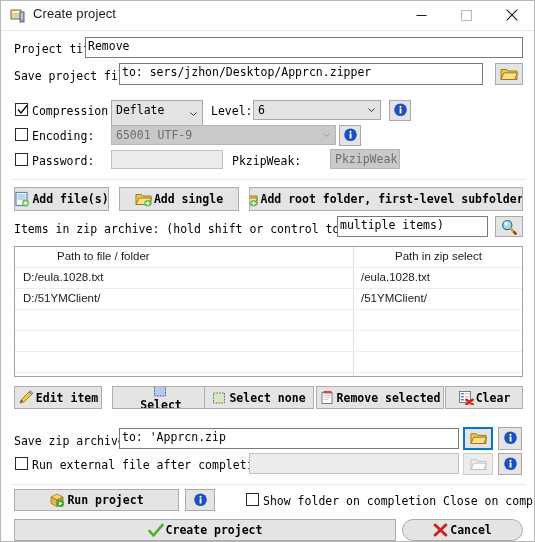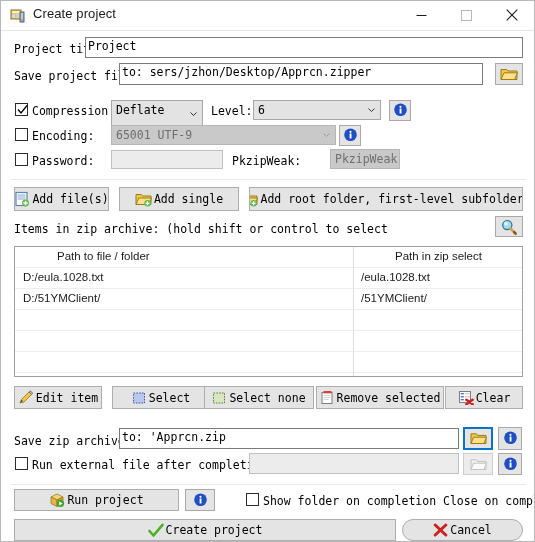--- a/index.html
+++ b/index.html
@@ -114,20 +114,21 @@
     background: #e4e4e4;
     border: 1px solid #adadad;
     font-family: "DejaVu Sans Mono", monospace;
     font-size: 11.5px;
     color: #000;
     display: flex;
     align-items: center;
     justify-content: center;
     white-space: nowrap;
     overflow: hidden;
+    font-weight: bold;
   }
   .btn .ico { flex: 0 0 auto; margin-right: 2px; display: block; }
   .chk {
     position: absolute;
     width: 13px; height: 13px;
     box-sizing: border-box;
     background: #ffffff;
     border: 1px solid #2b2b2b;
   }
   .chk .tick {
@@ -231,21 +232,21 @@
     </div>
     <div class="winbtn" id="btn-close">
       <svg width="12" height="12" viewBox="0 0 12 12">
         <line x1="0.7" y1="0.7" x2="11.3" y2="11.3" stroke="#1a1a1a" stroke-width="1.1"></line>
         <line x1="11.3" y1="0.7" x2="0.7" y2="11.3" stroke="#1a1a1a" stroke-width="1.1"></line>
       </svg>
     </div>
   </div>
 
   <span class="lbl" style="left:13px; top:41px;">Project title:</span>
-  <div class="tin" style="left:84px; top:36px; width:438px; height:21px;">Project</div>
+  <div class="tin" style="left:84px; top:36px; width:438px; height:21px;">Remove</div>
 
   <span class="lbl" style="left:13px; top:68px;">Save project file to:</span>
   <div class="tin" style="left:118px; top:62px; width:364px; height:22px;">to: sers/jzhon/Desktop/Apprcn.zipper</div>
   <div class="fbtn" style="left:494px; top:62px; width:28px; height:22px;">
     <svg width="18" height="14" viewBox="0 0 18 14">
       <path d="M1 2.5 L1 12.5 L17 12.5 L17 4 L8 4 L6.7 2.5 Z" fill="#f4c842" stroke="#9b7c18" stroke-width="1"></path>
       <path d="M1 12.5 L4 5.8 L17.5 5.8 L14.6 12.5 Z" fill="#ffe08a" stroke="#9b7c18" stroke-width="1"></path>
     </svg>
   </div>
 
@@ -334,20 +335,21 @@
       <path d="M1 2.5 L1 12.5 L16 12.5 L16 4 L7.5 4 L6.3 2.5 Z" fill="#f4c842" stroke="#9b7c18" stroke-width="1"></path>
       <path d="M1 12.5 L3.8 6 L16.5 6 L13.8 12.5 Z" fill="#ffe08a" stroke="#9b7c18" stroke-width="1"></path>
       <circle cx="12.6" cy="11.3" r="3.3" fill="#5fba4a"></circle>
       <rect x="11.9" y="9.3" width="1.4" height="4" fill="#ffffff"></rect>
       <rect x="10.6" y="10.6" width="4" height="1.4" fill="#ffffff"></rect>
     </svg>
     <span>Add root folder, first-level subfolders</span>
   </div>
 
   <span class="lbl" style="left:13px; top:221px;">Items in zip archive: (hold shift or control to select</span>
+  <div class="tin" style="left:336px; top:215px; width:151px; height:21px;">multiple items)</div>
   <div class="fbtn" style="left:494px; top:215px; width:28px; height:21px;">
     <svg width="16" height="16" viewBox="0 0 16 16">
       <circle cx="6.3" cy="6.1" r="4.6" fill="#9fdcf2" stroke="#2c6e8a" stroke-width="1.2"></circle>
       <circle cx="5.0" cy="4.8" r="1.8" fill="#e4f6fd"></circle>
       <line x1="9.6" y1="9.5" x2="14.3" y2="14.3" stroke="#d0a24a" stroke-width="2.6" stroke-linecap="round"></line>
       <line x1="13.2" y1="13.2" x2="14.6" y2="14.6" stroke="#7b5a1c" stroke-width="2.6" stroke-linecap="round"></line>
     </svg>
   </div>
 
   <div id="list">
@@ -376,21 +378,21 @@
 
   <div class="btn" style="left:13px; top:385px; width:88px; height:23px;">
     <svg class="ico" width="16" height="15" viewBox="0 0 16 15">
       <path d="M2 13 L3.5 9.5 L11 2 L13.5 4.5 L6 12 Z" fill="#f5c842" stroke="#9b7c18" stroke-width="0.9"></path>
       <path d="M11 2 L13.5 4.5 L14.8 3.2 L12.3 0.8 Z" fill="#b8b8b8" stroke="#707070" stroke-width="0.9"></path>
       <path d="M2 13 L3.5 9.5 L5 11 Z" fill="#4a4a4a"></path>
     </svg>
     <span>Edit item</span>
   </div>
 
-  <div class="btn" style="left:111px; top:385px; width:98px; height:23px;">
+  <div class="btn" style="left:111px; top:385px; width:98px; height:23px;flex-direction:column;">
     <svg class="ico" width="15" height="14" viewBox="0 0 15 14">
       <rect x="1.5" y="2" width="11" height="10" fill="#b8c8ee" stroke="#46569c" stroke-width="1" stroke-dasharray="1.6 1.2"></rect>
     </svg>
     <span>Select</span>
   </div>
 
   <div class="btn" style="left:315px; top:385px; width:128px; height:23px;">
     <svg class="ico" width="15" height="15" viewBox="0 0 15 15">
       <rect x="2" y="2.5" width="10" height="11" fill="#ffffff" stroke="#7d7d7d" stroke-width="1"></rect>
       <rect x="3.5" y="1" width="8" height="2.4" fill="#d6453f"></rect>

